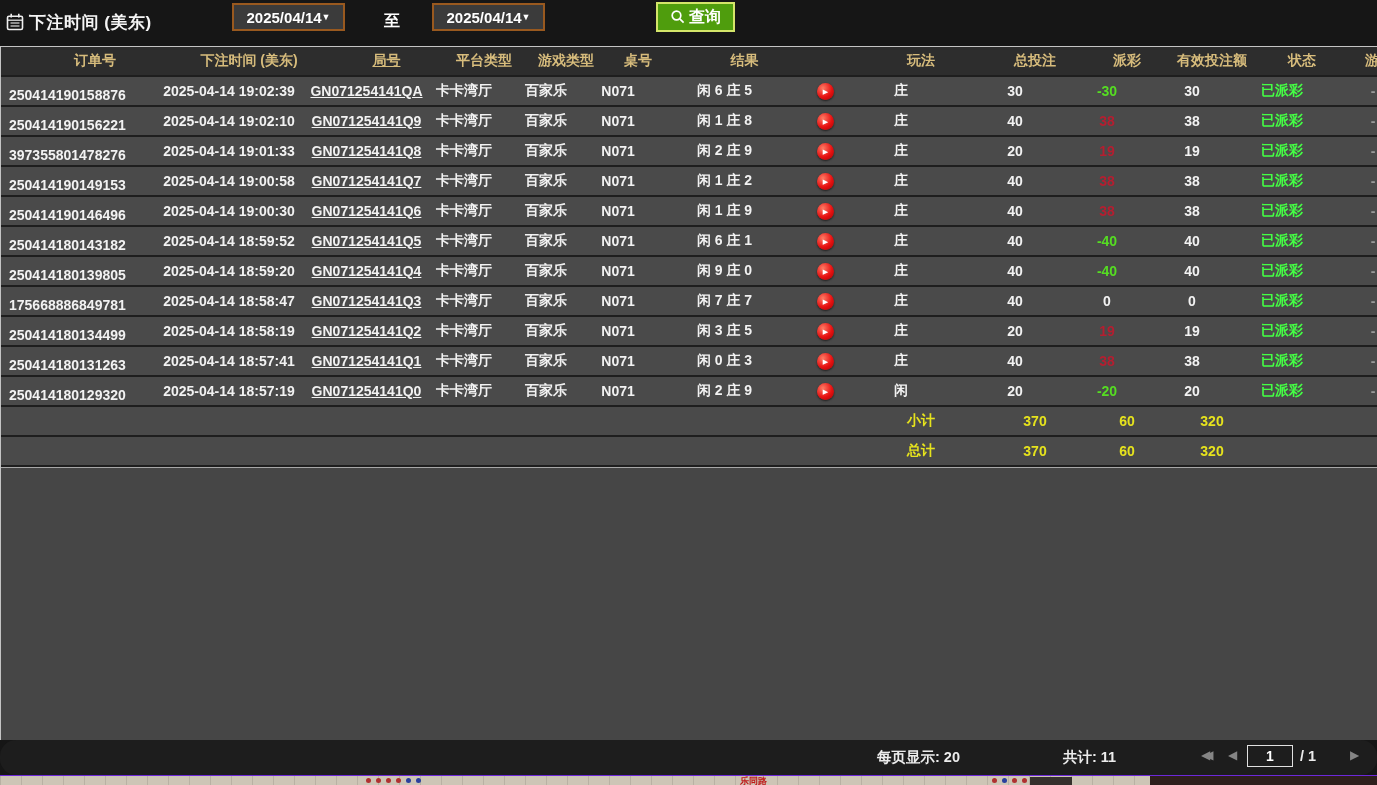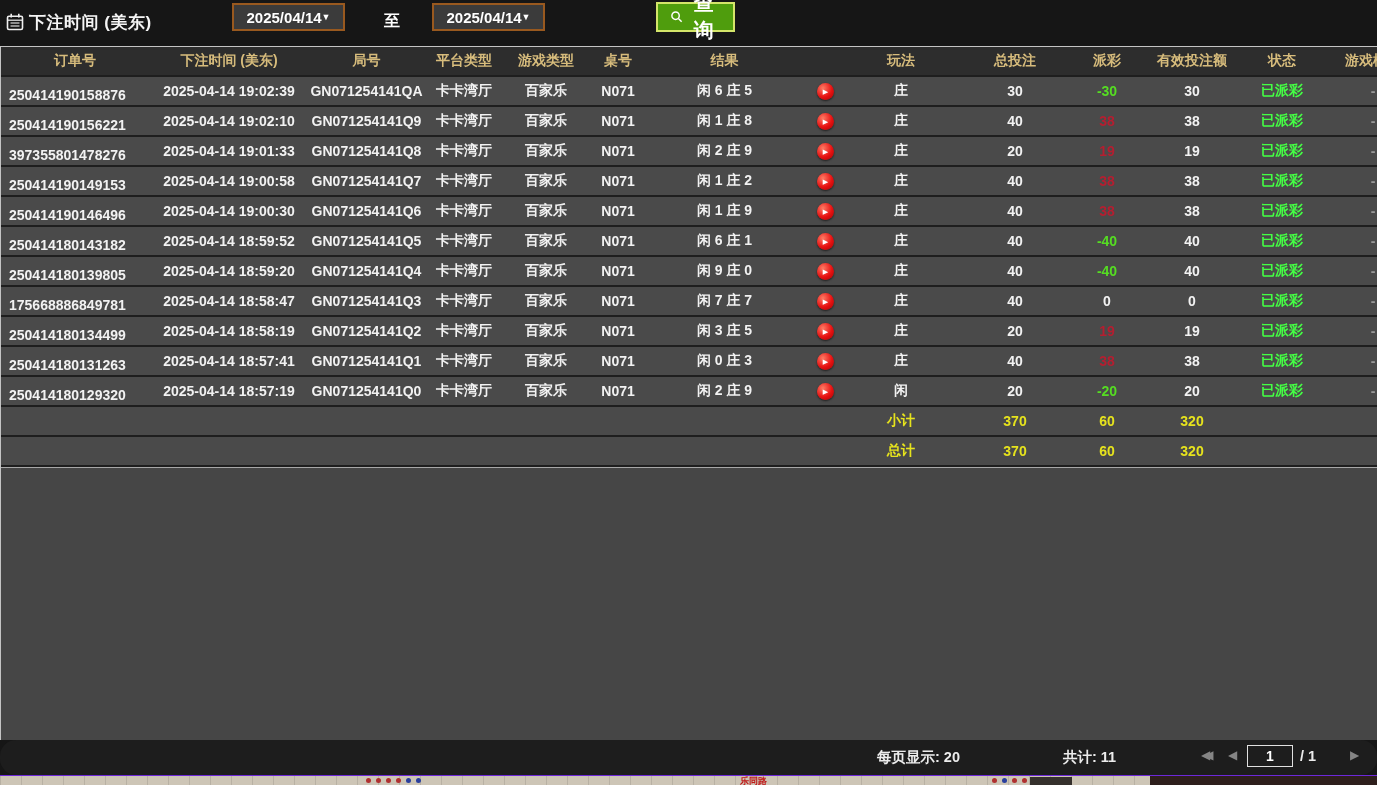--- a/index.html
+++ b/index.html
@@ -14,32 +14,32 @@
   .filter-bar{position:absolute;top:0;left:0;width:100%;height:46px;background:#161616;}
   .cal-icon{position:absolute;left:6px;top:13px;width:18px;height:18px;}
   .bar-title{position:absolute;left:29px;top:11px;font-size:17px;color:#f5f5f5;letter-spacing:0.5px;}
   .date-select{position:absolute;top:3px;width:113px;height:28px;box-sizing:border-box;
     background:#3b3b3b;border:2px solid var(--date-border);color:#fff;display:flex;
     align-items:center;justify-content:center;font-size:15px;cursor:pointer;}
   .date-select .arr{font-size:9px;line-height:1;color:#fff;}
   .ds-from{left:232px;} .ds-to{left:432px;}
   .to-label{position:absolute;left:384px;top:11px;font-size:16px;color:#fff;}
   .query-btn{position:absolute;left:656px;top:2px;width:79px;height:30px;box-sizing:border-box;
-    background:var(--btn-green);border:2px solid var(--btn-border);color:#fff;font-size:20px;
+    background:var(--btn-green);border:2px solid var(--btn-border);color:#fff;font-size:16px;
     font-weight:bold;display:flex;align-items:center;justify-content:center;gap:3px;cursor:pointer;
     font-family:inherit;padding:12px;}
   
   .table-wrap{position:absolute;top:46px;left:0;width:1377px;height:694px;background:#464646;
     border-top:1px solid #c4c4c4;border-left:1px solid #c4c4c4;box-sizing:border-box;overflow:hidden;}
   .thead,.trow{display:flex;width:1428px;height:30px;box-sizing:border-box;align-items:center;
     font-size:14px;border-bottom:2px solid #1e1e1e;}
   .thead{background:#2d2d2d;color:var(--header-gold);}
   .trow{background:#4a4a4a;color:#f2f2f2;}
   .cell{flex:none;text-align:center;white-space:nowrap;overflow:visible;}
-  .c1{width:148px;} .c2{width:160px;} .c3{width:115px;} .c4{width:80px;} .c5{width:84px;}
+  .c1{width:148px;padding-left:20px;} .c2{width:160px;} .c3{width:115px;text-decoration:underline;} .c4{width:80px;} .c5{width:84px;}
   .c6{width:60px;} .c7{width:153px;} .c8{width:48px;} .c9{width:104px;} .c10{width:124px;}
   .c11{width:60px;} .c12{width:110px;} .c13{width:70px;} .c14{width:112px;}
   .cell.left{text-align:left;padding-left:8px;box-sizing:border-box;margin-top:8px;}
   .pay-green{color:var(--loss-green);} .pay-red{color:var(--win-red);} .pay-neutral{color:#f2f2f2;}
   .status-green{color:var(--status-green);} .dim{color:#9a9a9a;}
   .trow.totals{color:var(--total-yellow);}
   .play-btn{display:inline-flex;width:17px;height:17px;border-radius:50%;align-items:center;
     justify-content:center;cursor:pointer;vertical-align:middle;
     background:radial-gradient(circle at 35% 30%, #ff7a64 0%, #e61212 55%, #a80000 100%);
     box-shadow:0 1px 2px rgba(0,0,0,0.6);}

